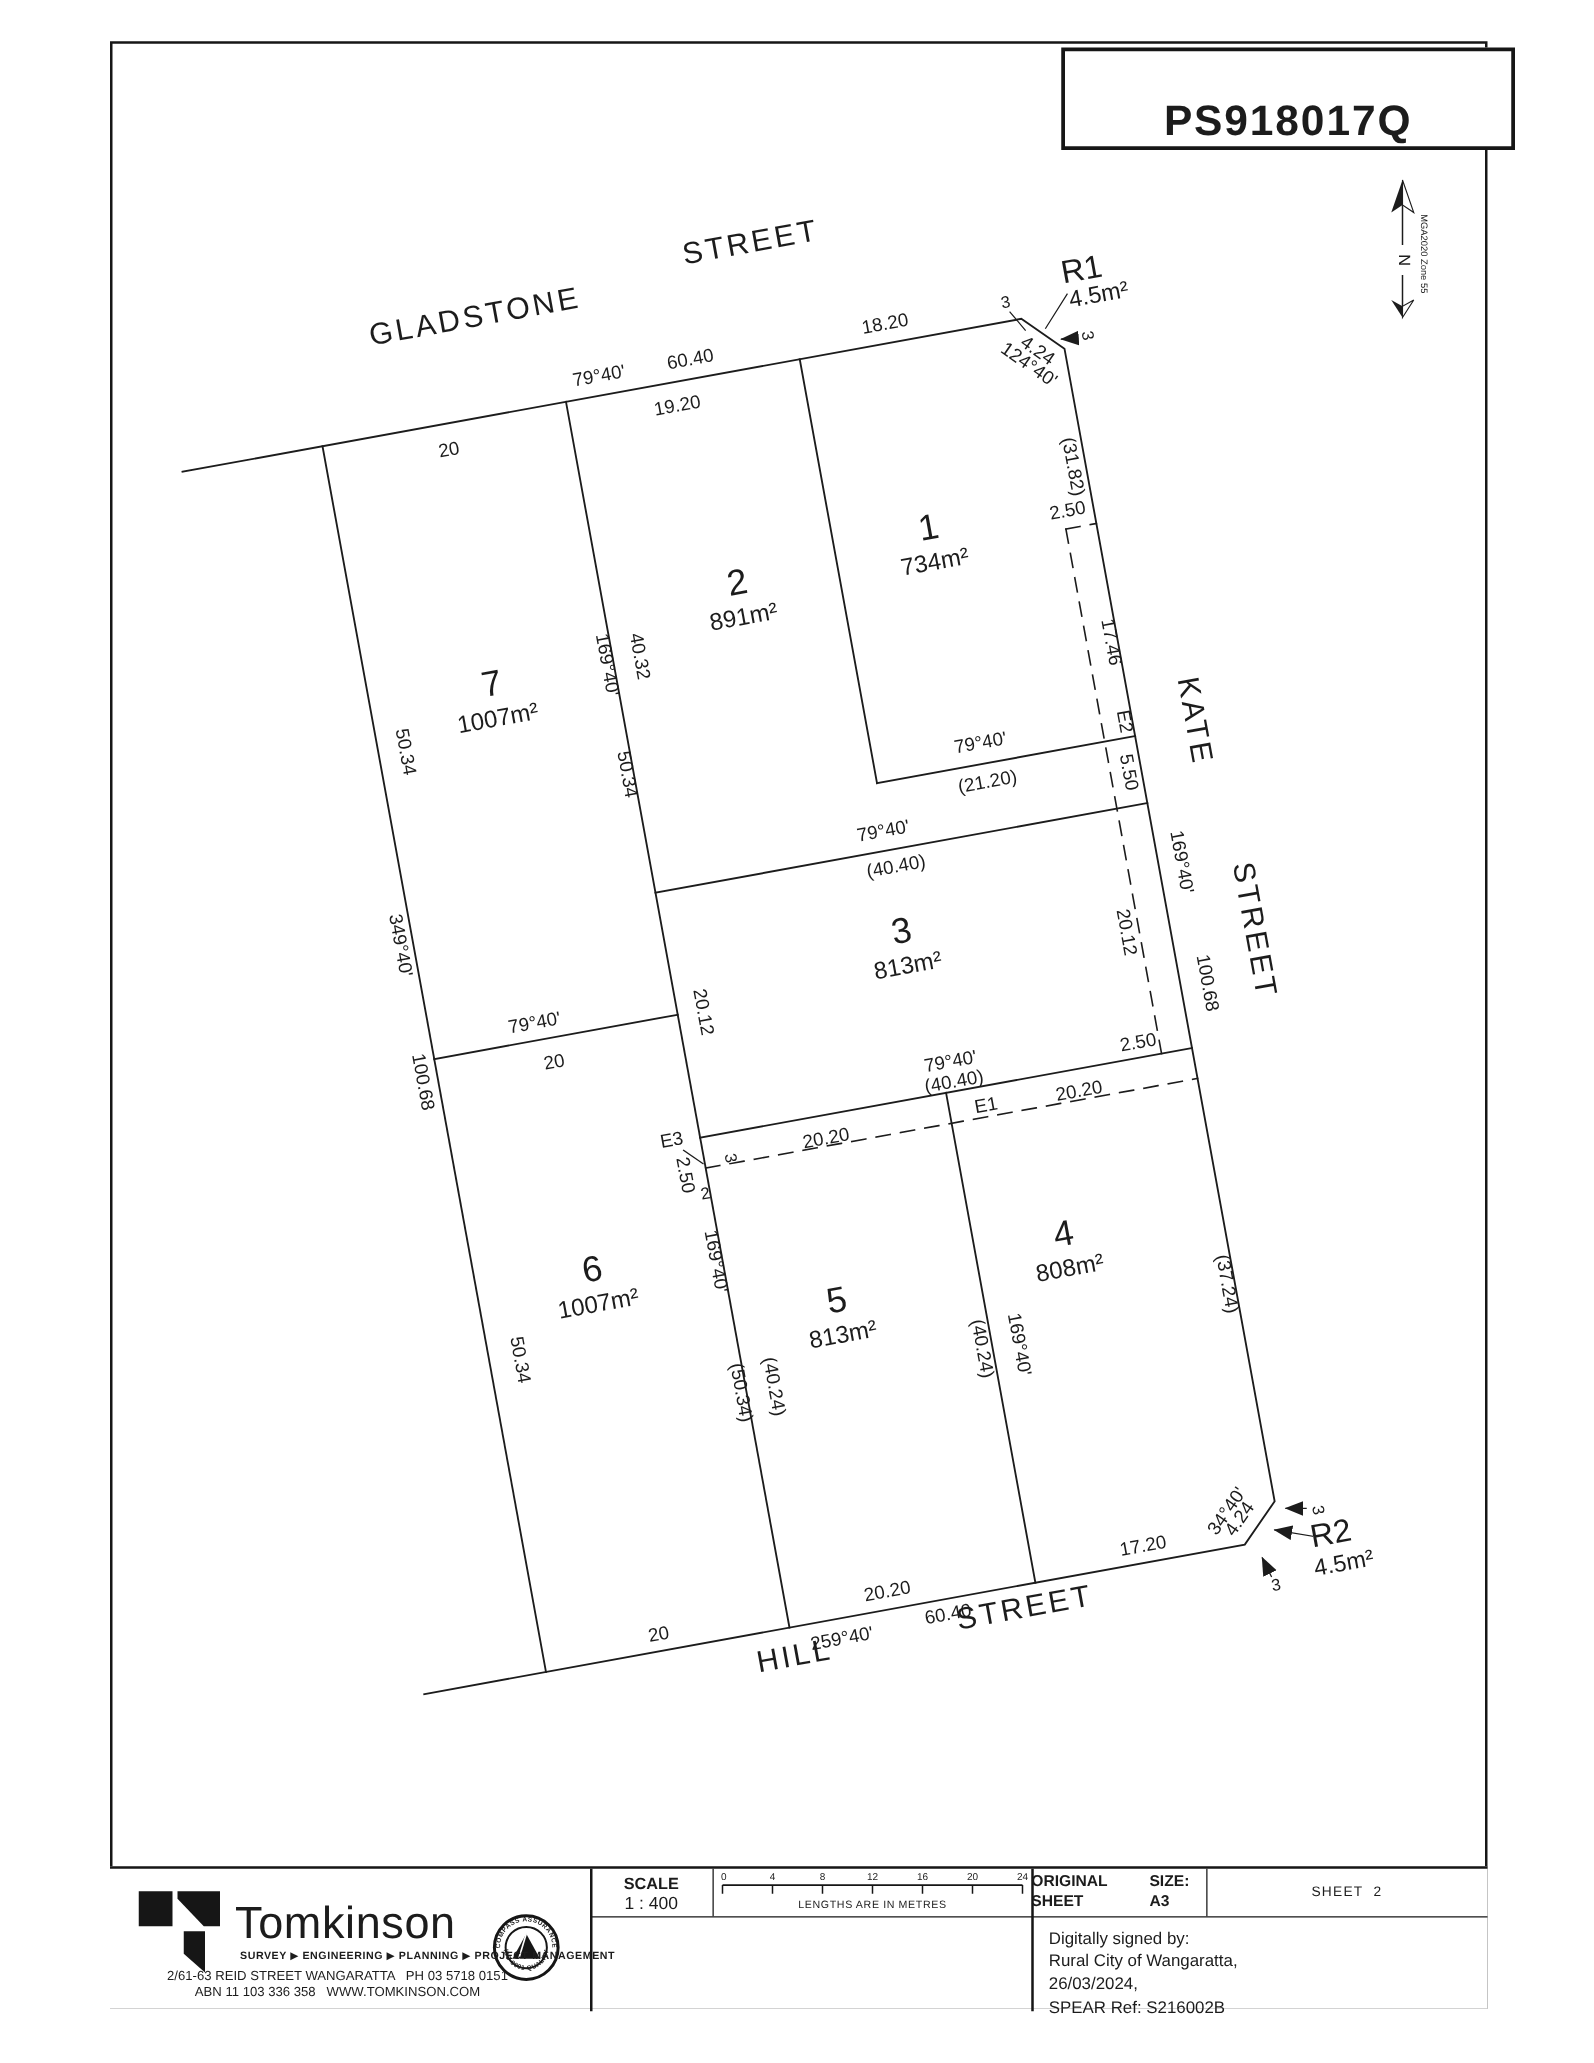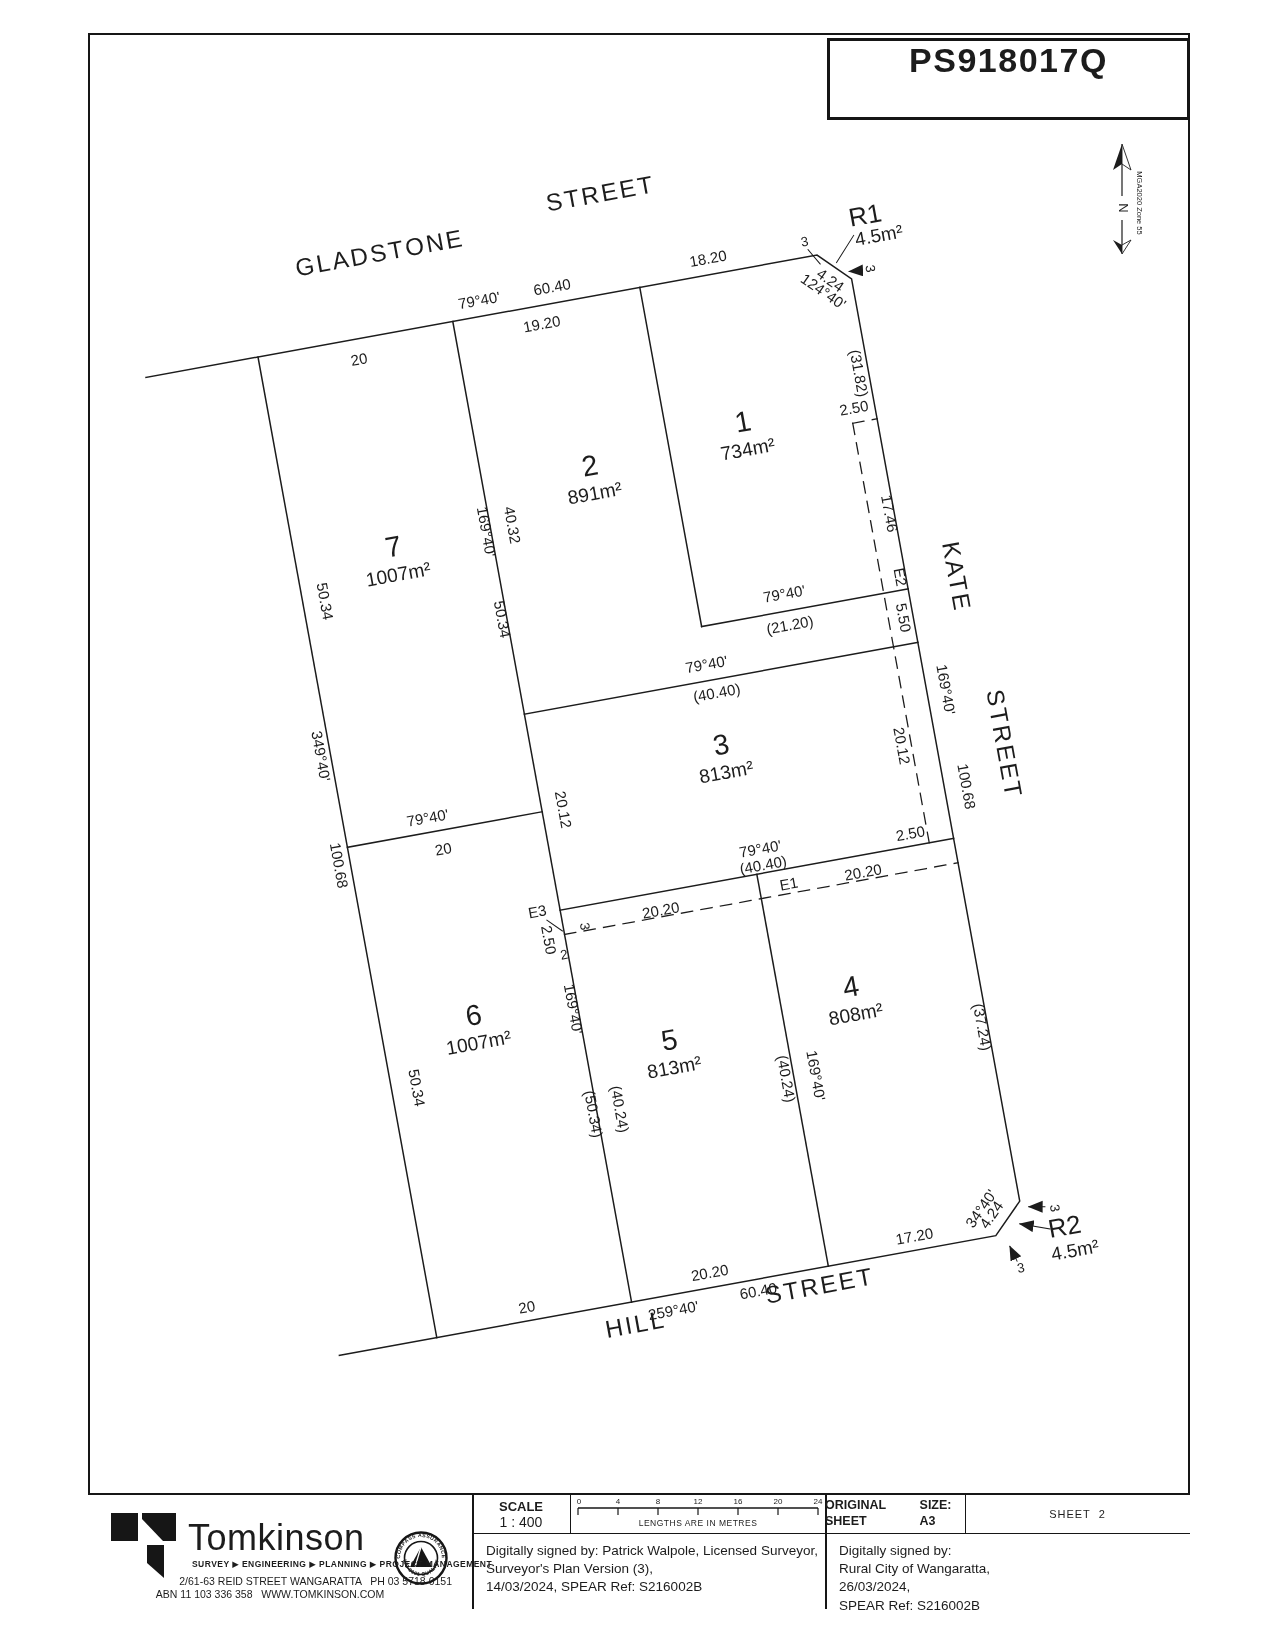--- a/index.html
+++ b/index.html
@@ -1,22 +1,22 @@
 <!DOCTYPE html>
 <html><head>
 <meta charset="utf-8">
 <style>
   html,body{margin:0;padding:0;background:#fff;}
   body{width:1275px;height:1650px;position:relative;font-family:"Liberation Sans",
        "DejaVu Sans",sans-serif;color:#1c1c1c;}
   .abs{position:absolute;}
   .page{position:absolute;left:0;top:0;width:1275px;height:1650px;background:#fff;overflow:hidden;}
   .outer-border{left:88px;top:33px;width:1102px;height:1574px;border:2.4px solid #161616;box-sizing:border-box;}
-  .titlebox{left:827px;top:38px;width:363px;height:82px;border:3px solid #161616;box-sizing:border-box;
-            display:flex;align-items:flex-start;justify-content:center;background:#fff;}
+  .titlebox{left:849px;top:38px;width:363px;height:82px;border:3px solid #161616;box-sizing:border-box;
+            display:flex;align-items:flex-end;justify-content:center;background:#fff;}
   .titlebox span{font-size:34px;font-weight:bold;letter-spacing:1.5px;}
   .plansvg{left:0;top:0;}
   svg text{fill:#1c1c1c;stroke:none;text-anchor:middle;font-family:"Liberation Sans","DejaVu Sans",sans-serif;}
   .t-dim{font-size:1.52px;}
   .t-dimsm{font-size:1.35px;}
   .t-lotnum{font-size:2.9px;}
   .t-lotarea{font-size:1.95px;}
   .t-street{font-size:2.45px;letter-spacing:0.25px;}
   .t-rnum{font-size:2.6px;}
   .t-rarea{font-size:1.9px;}
@@ -34,21 +34,21 @@
                align-items:center;justify-content:center;}
   .osheet-cell div{font-size:12.5px;font-weight:bold;line-height:1.25;}
   .sheet-cell{left:877px;top:0;width:225px;height:38px;display:flex;align-items:center;justify-content:center;}
   .sheet-cell div{font-size:11px;font-weight:normal;letter-spacing:1px;white-space:pre;}
   .sig{font-size:13.5px;line-height:1.35;padding:9px 0 0 14px;}
   .sigl{left:384px;top:38px;width:353px;height:76px;}
   .sigr{left:737px;top:38px;width:365px;height:76px;}
   .tom-cell{left:0;top:0;width:384px;height:114px;}
   .tom-name{position:absolute;left:100px;top:22px;font-size:36px;font-weight:normal;letter-spacing:0.5px;}
   .tom-tag{position:absolute;left:104px;top:64px;font-size:8.5px;font-weight:bold;letter-spacing:0.45px;white-space:pre;}
-  .tom-a1{position:absolute;left:0;right:20px;top:80px;text-align:right;font-size:10.5px;white-space:pre;}
+  .tom-a1{position:absolute;left:0;right:20px;top:80px;text-align:center;font-size:10.5px;white-space:pre;}
   .tom-a2{position:absolute;left:0;right:20px;top:93px;text-align:center;font-size:10.5px;white-space:pre;}
 </style>
 </head>
 <body>
 
 <div class="page">
 
   <div class="abs outer-border"></div>
 
   <svg class="abs plansvg" width="1275" height="1650" viewBox="0 0 1275 1650">
@@ -257,25 +257,20 @@
 
     <div class="cell osheet-cell">
       <div>ORIGINAL SHEET</div>
       <div>SIZE: A3</div>
     </div>
 
     <div class="cell sheet-cell">
       <div>SHEET  2</div>
     </div>
 
-    <div class="cell sig sigl">
-      <div>Digitally signed by: Patrick Walpole, Licensed Surveyor,</div>
-      <div>Surveyor's Plan Version (3),</div>
-      <div>14/03/2024, SPEAR Ref: S216002B</div>
-    </div>
 
     <div class="cell sig sigr">
       <div>Digitally signed by:</div>
       <div>Rural City of Wangaratta,</div>
       <div>26/03/2024,</div>
       <div>SPEAR Ref: S216002B</div>
     </div>
   </div>
 
 </div>

